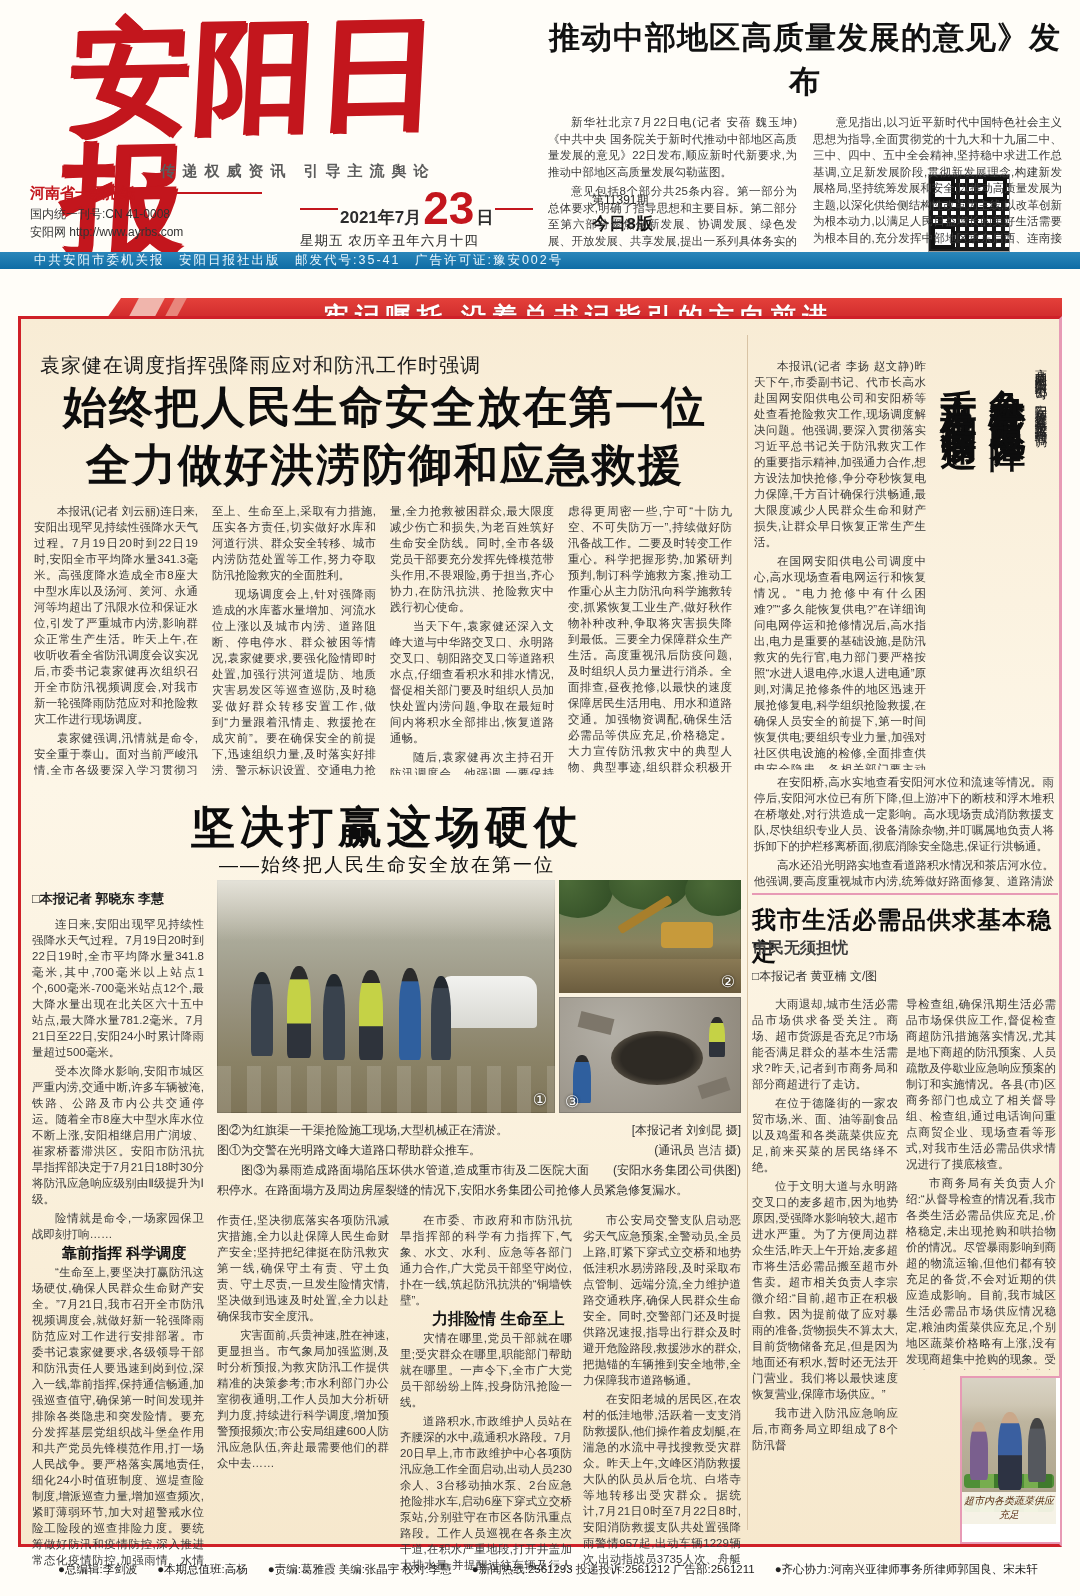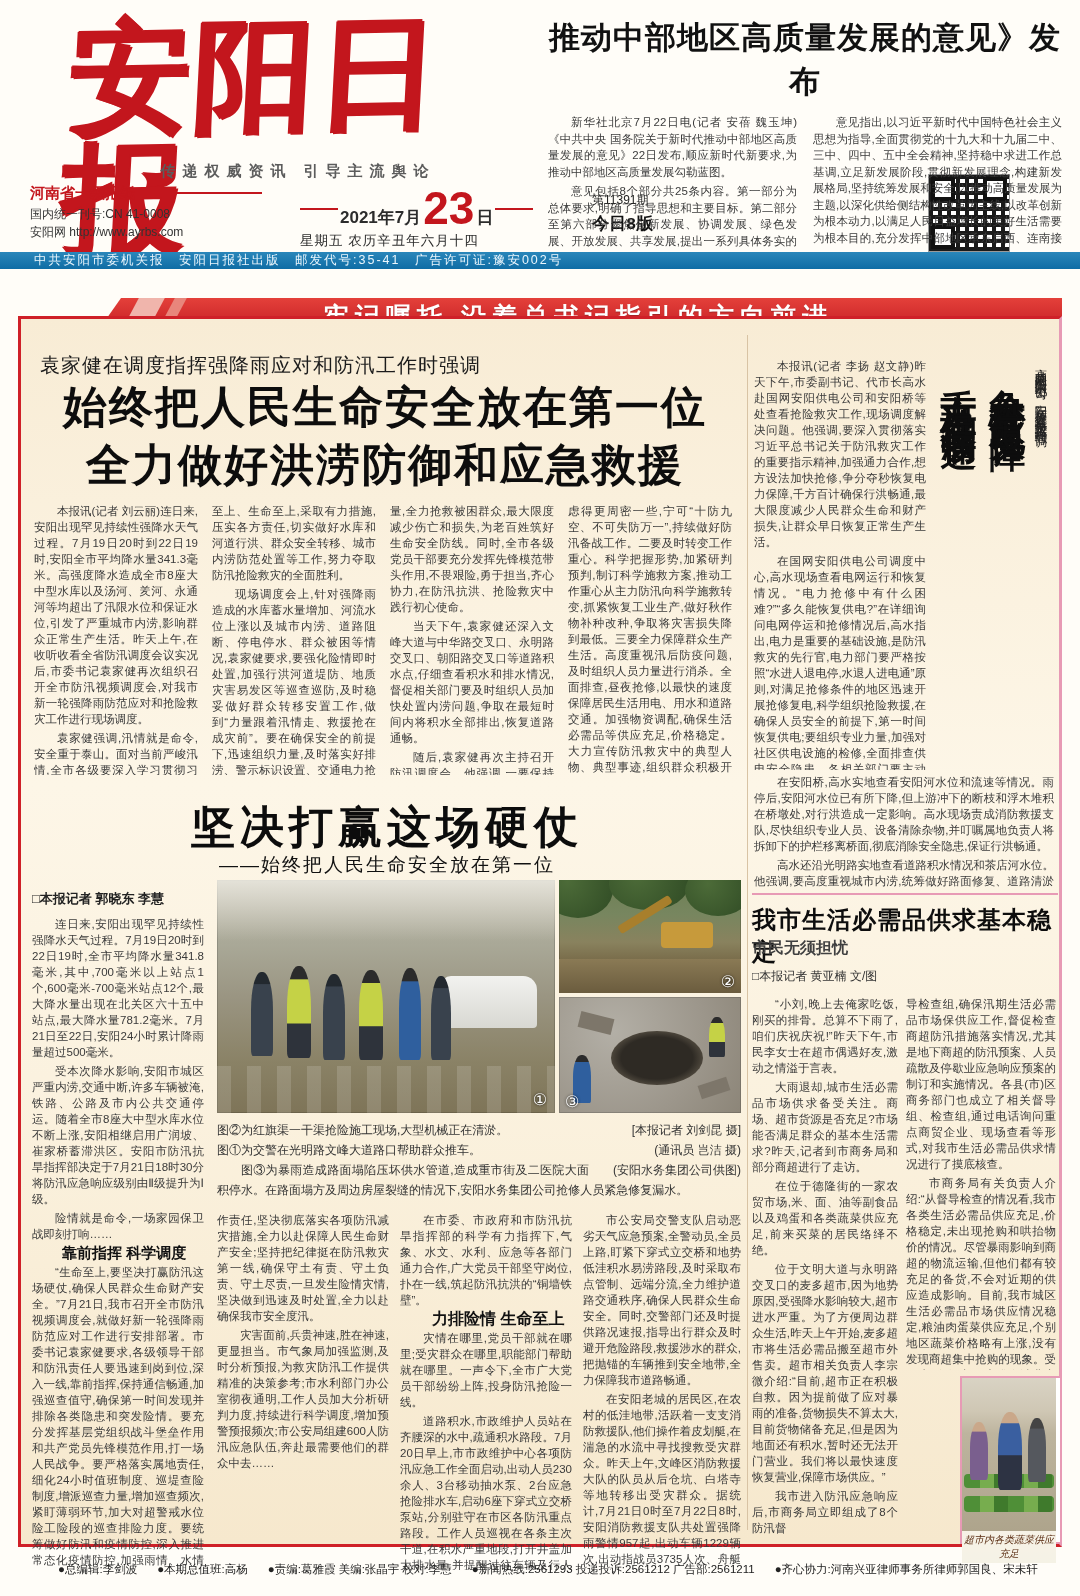--- a/index.html
+++ b/index.html
@@ -256,33 +256,32 @@
     <p>在安阳老城的居民区,在农村的低洼地带,活跃着一支支消防救援队,他们操作着皮划艇,在湍急的水流中寻找搜救受灾群众。昨天上午,文峰区消防救援大队的队员从后仓坑、白塔寺等地转移出受灾群众。据统计,7月21日0时至7月22日8时,安阳消防救援支队共处置强降雨警情957起,出动车辆1229辆次,出动指战员3735人次、舟艇315艘次,共营救人员2291人,疏散人员4827人。全市各乡镇(街道)、村(社区)纷纷组织应急救援队伍,进楼排查危房,转移受灾群众。</p>
 
   </div>
 
   <div class="abs pink-rule" style="left:752px;top:893px;width:306px;"></div>
   <div class="abs supply-h" style="left:752px;top:904px;width:308px;">我市生活必需品供求基本稳定</div>
   <div class="abs supply-sub" style="left:752px;top:938px;">市民无须担忧</div>
   <div class="abs meta-small" style="left:752px;top:968px;">□本报记者 黄亚楠 文/图</div>
 
   <div class="abs colcommon bodycol clip" style="left:752px;top:996px;width:146px;height:544px;">
-    <p>“小刘,晚上去俺家吃饭,刚买的排骨。总算不下雨了,咱们庆祝庆祝!”昨天下午,市民李女士在超市偶遇好友,激动之情溢于言表。</p>
     <p>大雨退却,城市生活必需品市场供求备受关注。商场、超市货源是否充足?市场能否满足群众的基本生活需求?昨天,记者到市商务局和部分商超进行了走访。</p>
     <p>在位于德隆街的一家农贸市场,米、面、油等副食品以及鸡蛋和各类蔬菜供应充足,前来买菜的居民络绎不绝。</p>
     <p>位于文明大道与永明路交叉口的麦多超市,因为地势原因,受强降水影响较大,超市进水严重。为了方便周边群众生活,昨天上午开始,麦多超市将生活必需品搬至超市外售卖。超市相关负责人李宗微介绍:“目前,超市正在积极自救。因为提前做了应对暴雨的准备,货物损失不算太大,目前货物储备充足,但是因为地面还有积水,暂时还无法开门营业。我们将以最快速度恢复营业,保障市场供应。”</p>
     <p>我市进入防汛应急响应后,市商务局立即组成了8个防汛督</p>
   </div>
   <div class="abs colcommon bodycol clip" style="left:906px;top:996px;width:150px;height:374px;">
     <p style="text-indent:0;">导检查组,确保汛期生活必需品市场保供应工作,督促检查商超防汛措施落实情况,尤其是地下商超的防汛预案、人员疏散及停歇业应急响应预案的制订和实施情况。各县(市)区商务部门也成立了相关督导组、检查组,通过电话询问重点商贸企业、现场查看等形式,对我市生活必需品供求情况进行了摸底核查。</p>
     <p>市商务局有关负责人介绍:“从督导检查的情况看,我市各类生活必需品供应充足,价格稳定,未出现抢购和哄抬物价的情况。尽管暴雨影响到商超的物流运输,但他们都有较充足的备货,不会对近期的供应造成影响。目前,我市城区生活必需品市场供应情况稳定,粮油肉蛋菜供应充足,个别地区蔬菜价格略有上涨,没有发现商超集中抢购的现象。受积水影响,为保障群众消费安全,文峰区6家华联、2家丹尼斯和部分地下商超暂时歇业,清理积水。积水清理后,超市保供应情况可以得到保证。市商务局将密切关注商超积水清理,帮助其尽早开业,并持续对我市主要商超的防汛和市场供应情况进行督导和监测,加强调度,确保汛期我市生活必需品的稳定供应。”</p>
   </div>
 
   <div class="abs photo-frame" style="left:960px;top:1376px;width:98px;height:164px;">
-    <div class="photo ph4" style="left:0;top:0;width:94px;height:185px;position:relative;box-shadow:none;">
+    <div class="photo ph4" style="left:0;top:0;width:94px;height:146px;position:relative;box-shadow:none;">
       <div class="veg-row" style="left:2px;top:96px;width:90px;height:14px;"></div>
       <div class="veg-row" style="left:2px;top:118px;width:90px;height:16px;"></div>
       <div class="shopper" style="left:8px;top:44px;width:18px;height:58px;background:linear-gradient(180deg,#caa88a 16%,#7a5f8e 17%);"></div>
       <div class="shopper" style="left:36px;top:34px;width:24px;height:78px;background:linear-gradient(180deg,#caa88a 14%,#3a5fa0 15% 55%,#2d3343 56%);"></div>
       <div class="shopper" style="left:66px;top:40px;width:18px;height:64px;background:linear-gradient(180deg,#444 16%,#55585e 17%);"></div>
       <div class="ph-cap">超市内各类蔬菜供应充足</div>
     </div>
   </div>
 
   <div class="abs footer" style="left:58px;top:1562px;width:980px;">

